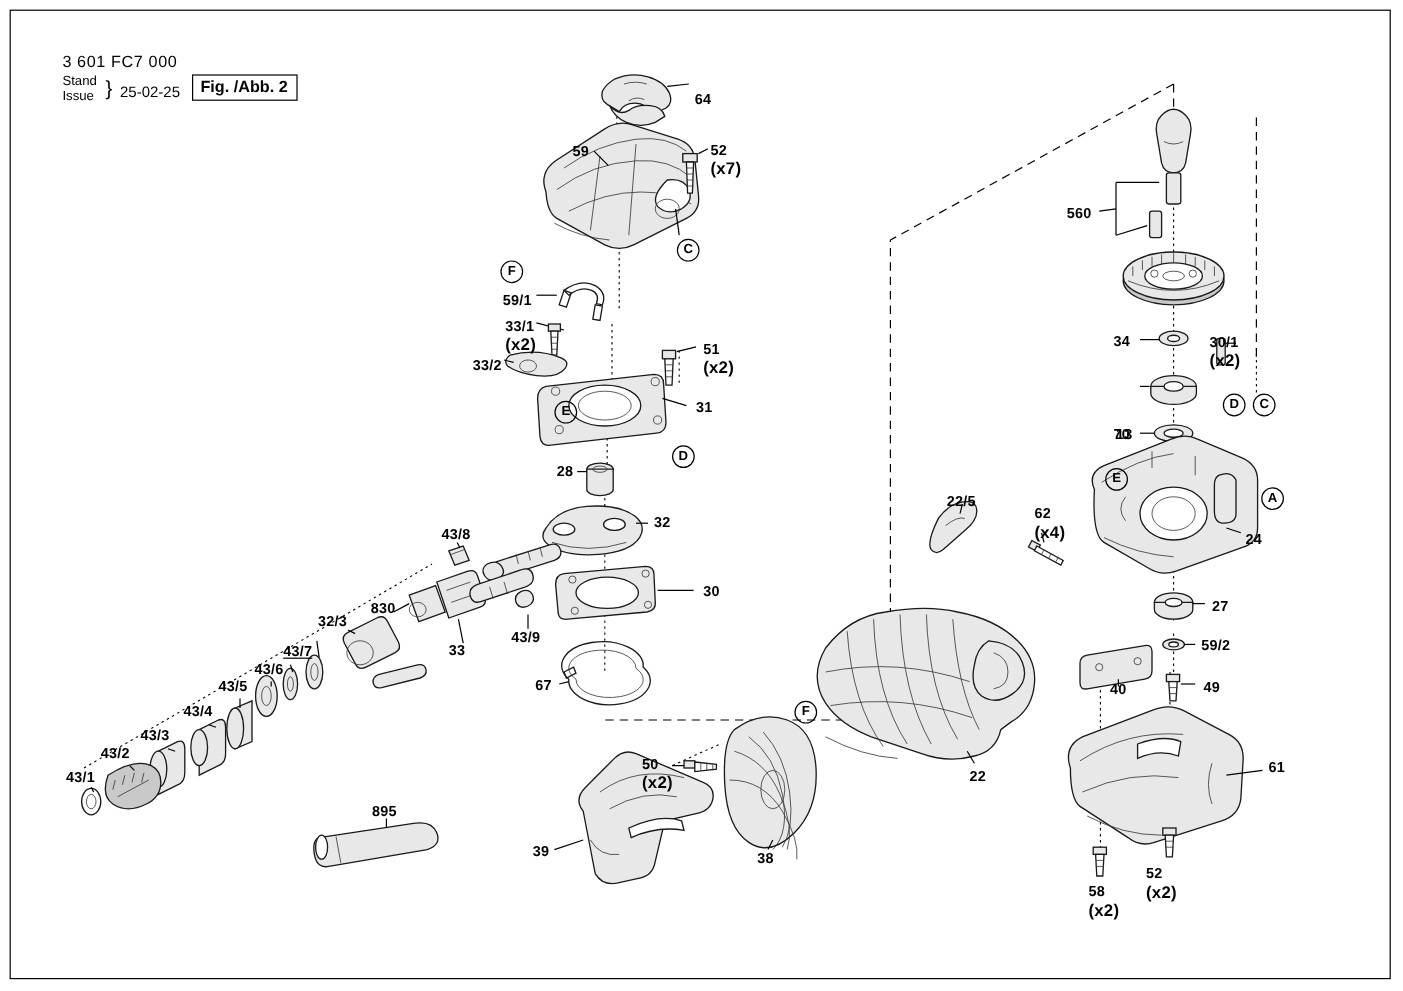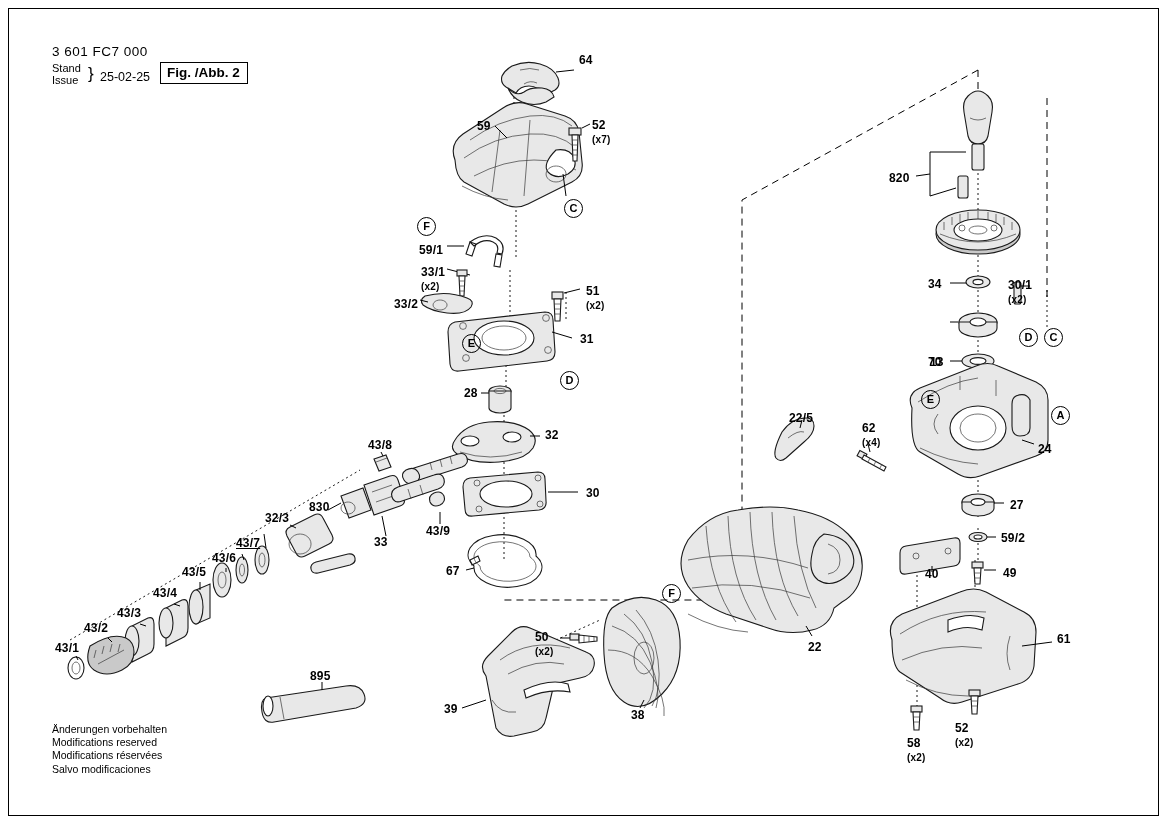--- a/index.html
+++ b/index.html
@@ -6,21 +6,21 @@
   body{width:1169px;height:826px;position:relative;font-family:"Liberation Sans",sans-serif;color:#000;}
   #sheet{position:absolute;left:0;top:0;width:1169px;height:826px;overflow:hidden;background:#fff;}
   .border{position:absolute;left:8px;top:8px;width:1151px;height:808px;border:1.5px solid #000;box-sizing:border-box;}
   .hdr-num{position:absolute;left:52px;top:44px;font-size:13.5px;letter-spacing:.5px;font-family:"Liberation Sans",sans-serif;}
   .hdr-stand{position:absolute;left:52px;top:62px;font-size:11px;line-height:12px;}
   .hdr-brace{position:absolute;left:88px;top:62px;font-size:17px;line-height:24px;}
   .hdr-date{position:absolute;left:100px;top:70px;font-size:12.5px;}
   .fig-box{position:absolute;left:160px;top:62px;border:1.6px solid #000;padding:2px 7px 3px 6px;font-size:13.5px;font-weight:bold;}
   .foot{position:absolute;left:52px;top:723px;font-size:10.5px;line-height:13.2px;}
   .lbl{position:absolute;font-size:12px;font-weight:bold;letter-spacing:.2px;white-space:nowrap;}
-  .sub{font-size:10px;}
+  .sub{font-size:14px;}
   .circ{position:absolute;width:17px;height:17px;border:1.3px solid #000;border-radius:50%;font-size:11px;font-weight:bold;text-align:center;line-height:16px;}
   svg.art{position:absolute;left:0;top:0;width:1169px;height:826px;pointer-events:none;}
   .ln{stroke:#000;stroke-width:1;fill:none;}
   .dash{stroke:#000;stroke-width:1;fill:none;stroke-dasharray:7 5;}
   .dotline{stroke:#000;stroke-width:.9;fill:none;stroke-dasharray:2 3;}
   .pt{fill:none;stroke:#1a1a1a;stroke-width:1.1;}
   .fillg{fill:#e8e8e8;stroke:#1a1a1a;stroke-width:1.1;}
   .fillw{fill:#fff;stroke:#1a1a1a;stroke-width:1.1;}
   .filld{fill:#c9c9c9;stroke:#1a1a1a;stroke-width:1.1;}
   .thin{stroke:#3a3a3a;stroke-width:.7;fill:none;}
@@ -33,26 +33,20 @@
 
   <div class="hdr-num">3 601 FC7 000</div>
   <div class="hdr-stand">
     <div>Stand</div>
     <div>Issue</div>
   </div>
   <div class="hdr-brace">}</div>
   <div class="hdr-date">25-02-25</div>
   <div class="fig-box">Fig. /Abb. 2</div>
 
-  <div class="foot">
-    <div>Änderungen vorbehalten</div>
-    <div>Modifications reserved</div>
-    <div>Modifications réservées</div>
-    <div>Salvo modificaciones</div>
-  </div>
 
   <svg class="art" viewBox="0 0 1169 826">
 
     <g class="dash">
       <path d="M978 70 L978 110"></path>
       <path d="M978 70 L742 200 L742 600 L500 600"></path>
       <path d="M1047 98 L1047 300"></path>
     </g>
     <g class="dotline">
       <path d="M514 92 L514 122"></path>
@@ -402,21 +396,21 @@
     <g>
       <rect class="fillg" x="911" y="706" width="11" height="6"></rect>
       <path class="fillw" d="M913 712 l7 0 l-1 18 l-5 0z"></path>
       <path class="thin" d="M913 717 h7 M913 722 h7"></path>
       <rect class="fillg" x="969" y="690" width="11" height="6"></rect>
       <path class="fillw" d="M971 696 l7 0 l-1 18 l-5 0z"></path>
       <path class="thin" d="M971 701 h7 M971 706 h7"></path>
     </g>
   </svg>
 
-  <div class="lbl" style="left:579px;top:53px;"><span>64</span></div>
+  <div class="lbl" style="left:579px;top:76px;"><span>64</span></div>
   <div class="lbl" style="left:477px;top:119px;"><span>59</span></div>
   <div class="lbl" style="left:592px;top:118px;"><span>52</span><br><span class="sub">(x7)</span></div>
   <div class="lbl" style="left:419px;top:243px;"><span>59/1</span></div>
   <div class="lbl" style="left:421px;top:265px;"><span>33/1</span><br><span class="sub">(x2)</span></div>
   <div class="lbl" style="left:394px;top:297px;"><span>33/2</span></div>
   <div class="lbl" style="left:586px;top:284px;"><span>51</span><br><span class="sub">(x2)</span></div>
   <div class="lbl" style="left:580px;top:332px;"><span>31</span></div>
   <div class="lbl" style="left:464px;top:386px;"><span>28</span></div>
   <div class="lbl" style="left:545px;top:428px;"><span>32</span></div>
   <div class="lbl" style="left:586px;top:486px;"><span>30</span></div>
@@ -433,21 +427,21 @@
   <div class="lbl" style="left:117px;top:606px;"><span>43/3</span></div>
   <div class="lbl" style="left:84px;top:621px;"><span>43/2</span></div>
   <div class="lbl" style="left:55px;top:641px;"><span>43/1</span></div>
   <div class="lbl" style="left:310px;top:669px;"><span>895</span></div>
   <div class="lbl" style="left:444px;top:702px;"><span>39</span></div>
   <div class="lbl" style="left:631px;top:708px;"><span>38</span></div>
   <div class="lbl" style="left:535px;top:630px;"><span>50</span><br><span class="sub">(x2)</span></div>
   <div class="lbl" style="left:808px;top:640px;"><span>22</span></div>
   <div class="lbl" style="left:789px;top:411px;"><span>22/5</span></div>
   <div class="lbl" style="left:862px;top:421px;"><span>62</span><br><span class="sub">(x4)</span></div>
-  <div class="lbl" style="left:889px;top:171px;"><span>820</span></div>
+  <div class="lbl" style="left:889px;top:171px;"><span>560</span></div>
   <div class="lbl" style="left:928px;top:277px;"><span>34</span></div>
   <div class="lbl" style="left:930px;top:315px;margin-top:40px;"><span>13</span></div>
   <div class="lbl" style="left:928px;top:355px;"><span>70</span></div>
   <div class="lbl" style="left:1008px;top:278px;"><span>30/1</span><br><span class="sub">(x2)</span></div>
   <div class="lbl" style="left:1038px;top:442px;"><span>24</span></div>
   <div class="lbl" style="left:1010px;top:498px;"><span>27</span></div>
   <div class="lbl" style="left:1001px;top:531px;"><span>59/2</span></div>
   <div class="lbl" style="left:1003px;top:566px;"><span>49</span></div>
   <div class="lbl" style="left:925px;top:567px;"><span>40</span></div>
   <div class="lbl" style="left:1057px;top:632px;"><span>61</span></div>

